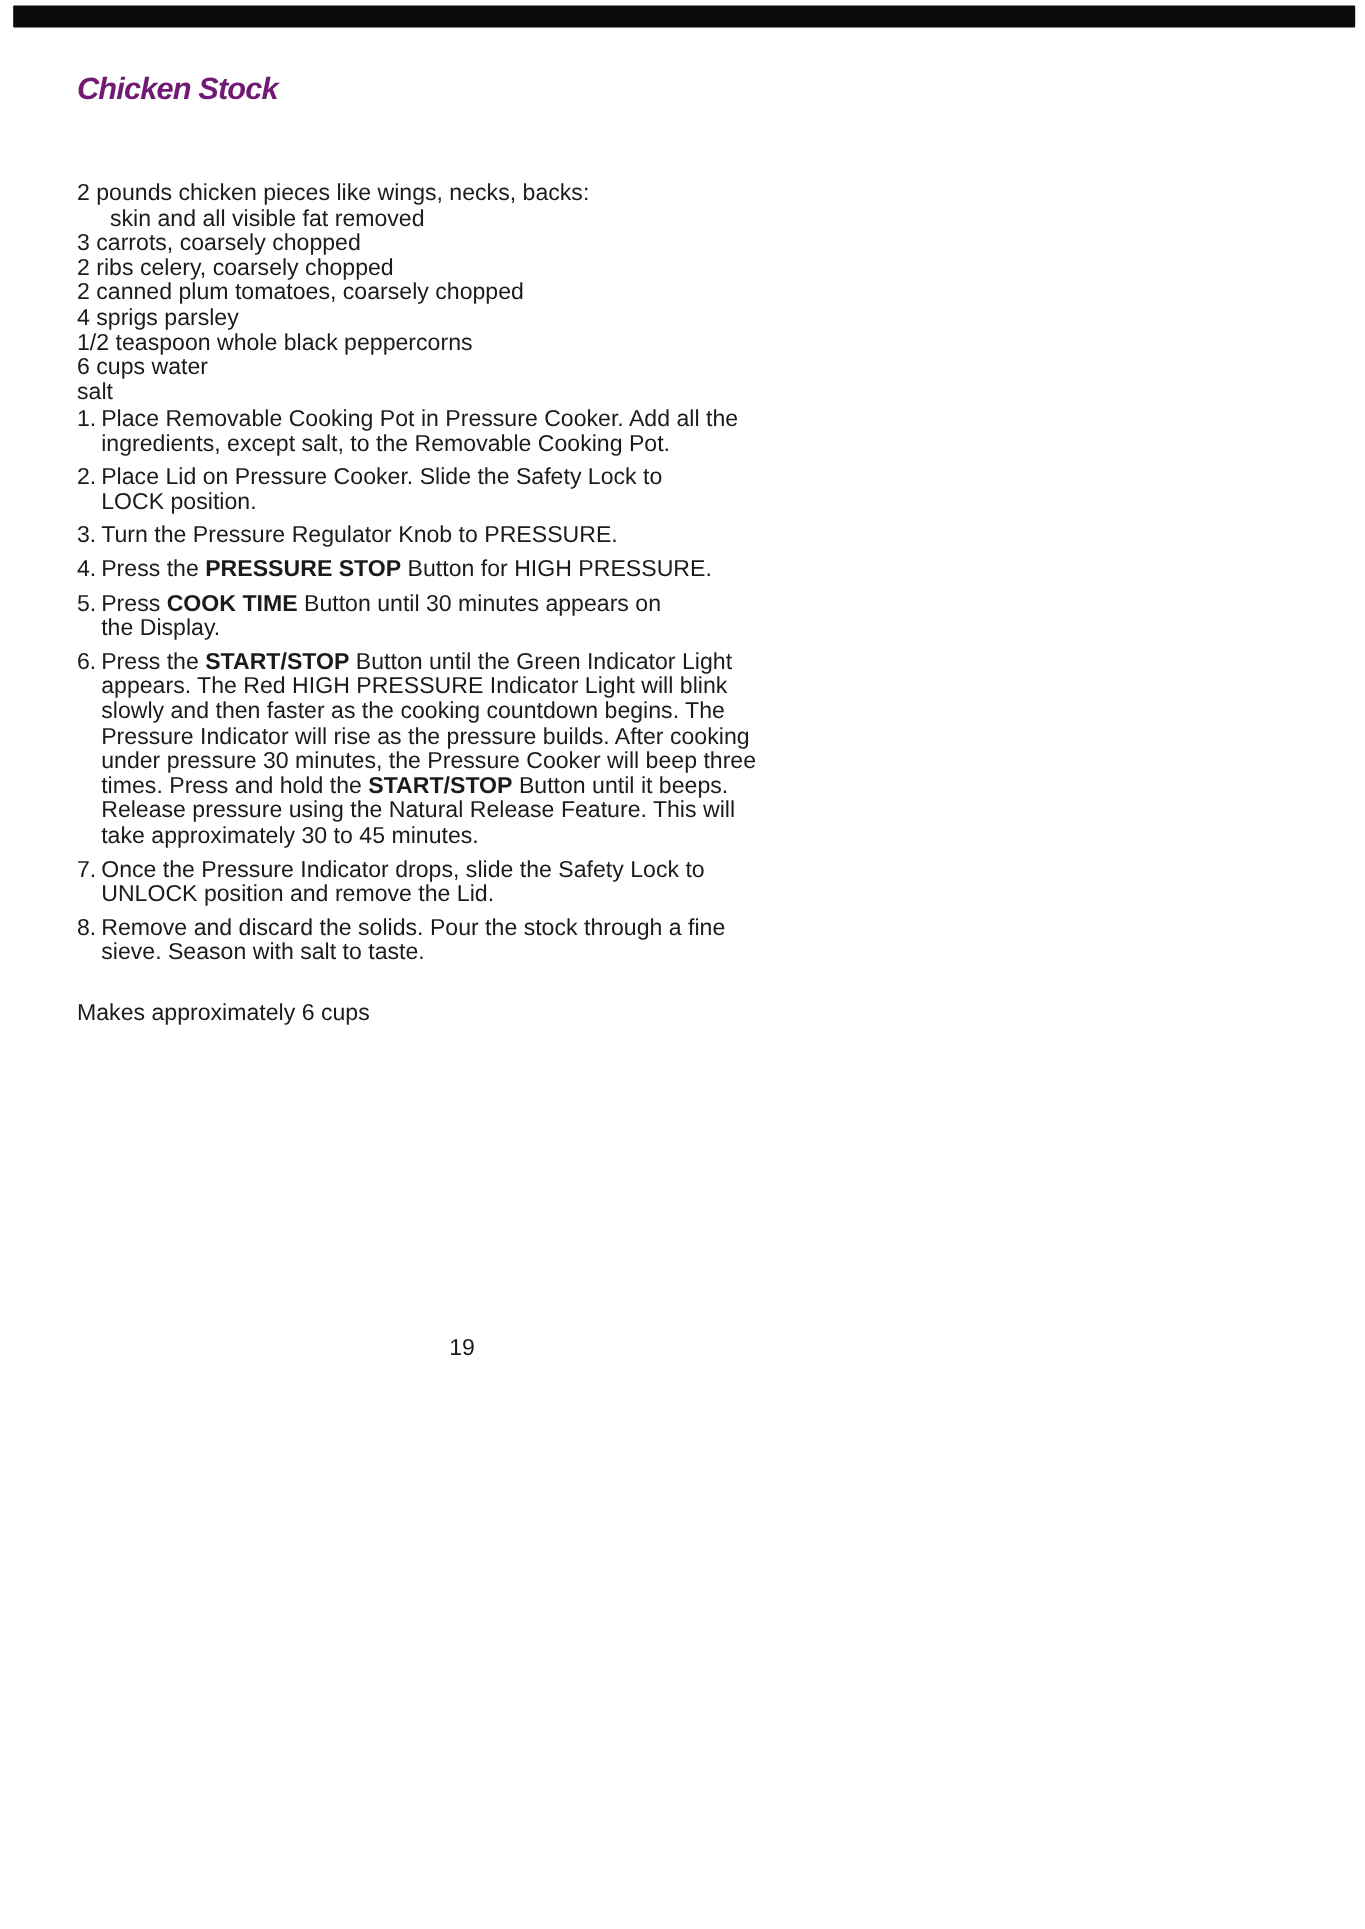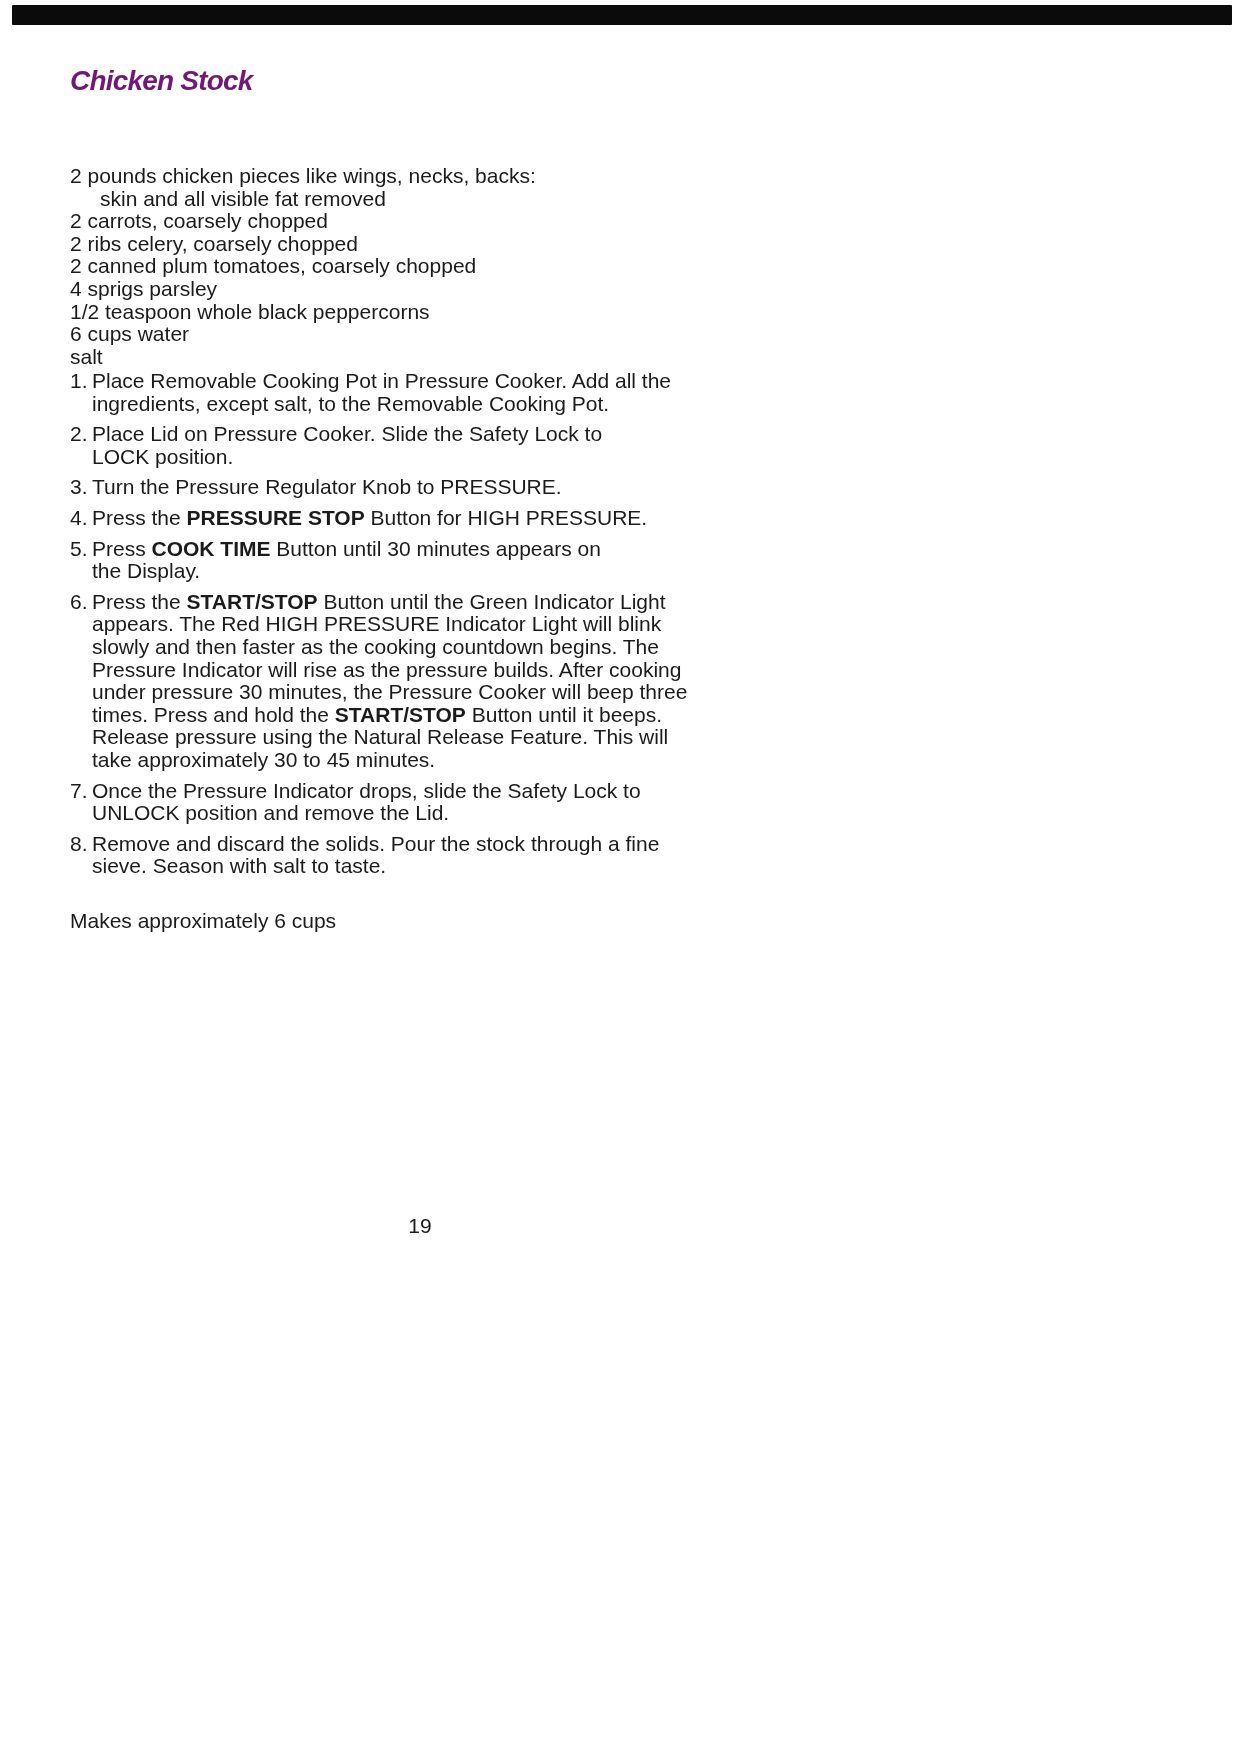--- a/index.html
+++ b/index.html
@@ -73,21 +73,21 @@
 </style>
 </head>
 <body>
 
 <div class="page">
   <div class="scan-bar"></div>
   <h1 class="title">Chicken Stock</h1>
   <div class="ingredients" id="ingredients">
       <div class="tl">2 pounds chicken pieces like wings, necks, backs:</div>
       <div class="tl indent">skin and all visible fat removed</div>
-      <div class="tl">2 carrots, coarsely chopped</div>
+      <div class="tl">3 carrots, coarsely chopped</div>
       <div class="tl">2 ribs celery, coarsely chopped</div>
       <div class="tl">2 canned plum tomatoes, coarsely chopped</div>
       <div class="tl">4 sprigs parsley</div>
       <div class="tl">1/2 teaspoon whole black peppercorns</div>
       <div class="tl">6 cups water</div>
       <div class="tl">salt</div>
     </div>
   <div class="instructions" id="instructions">
       <div class="step">
         <div class="num">1.</div>

